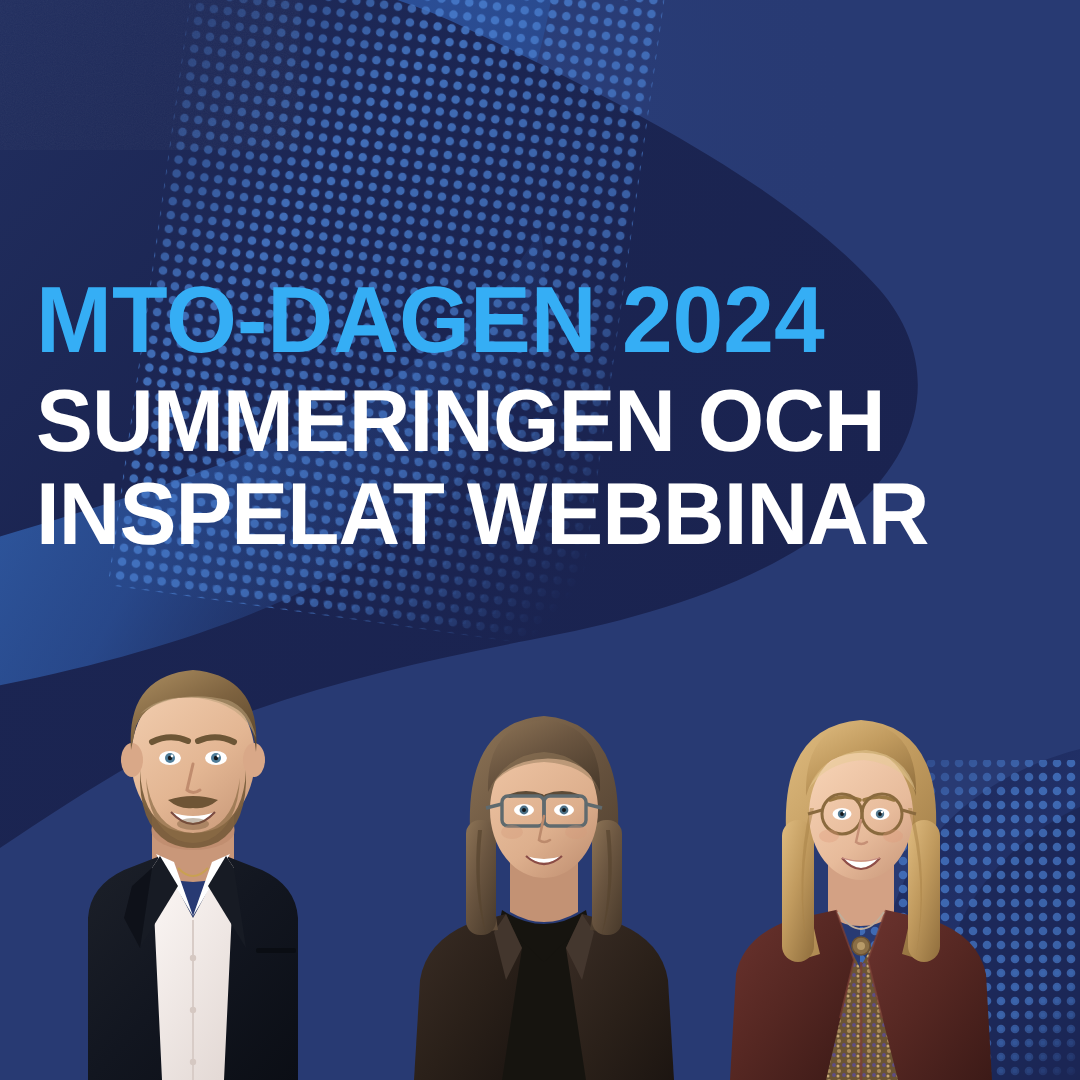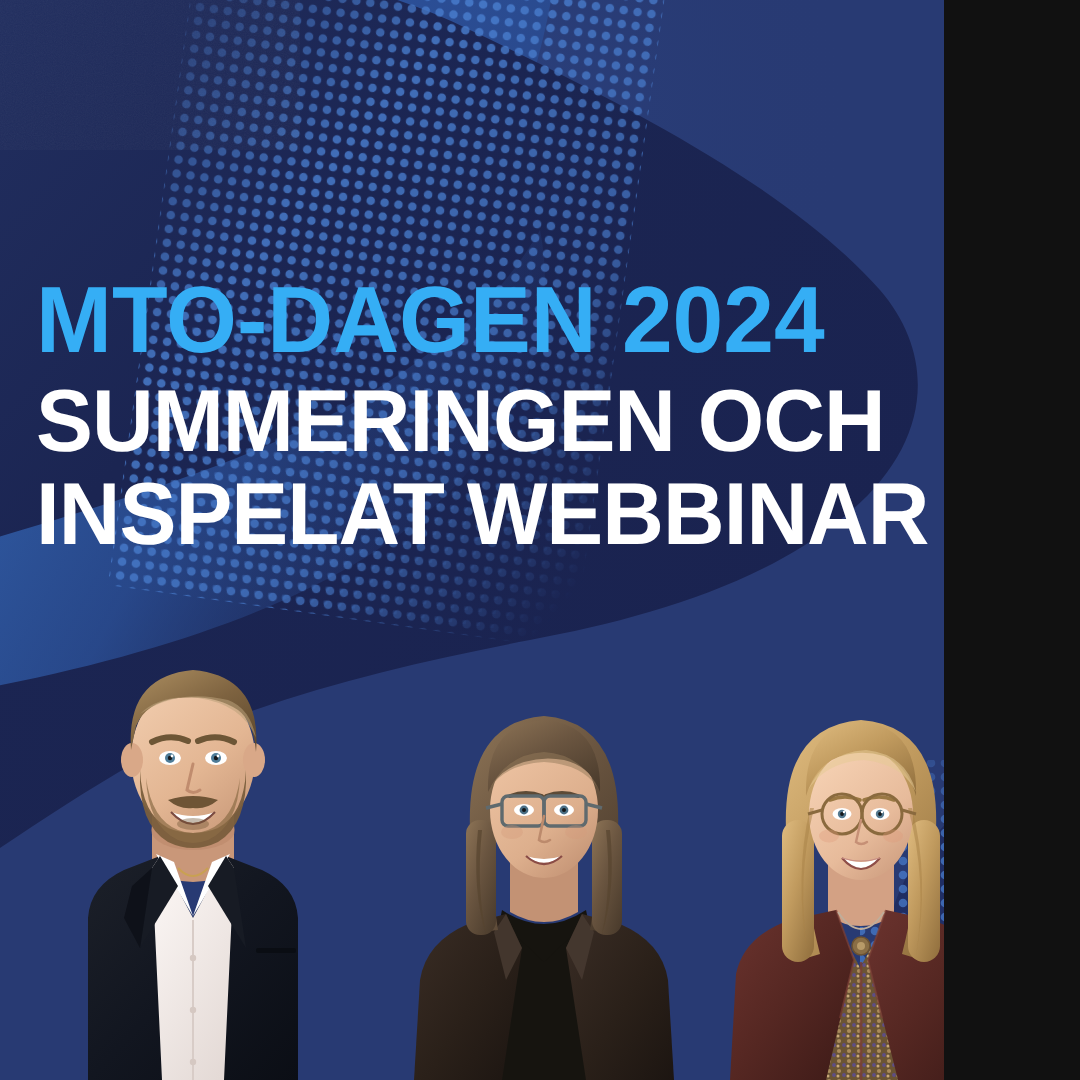--- a/index.html
+++ b/index.html
@@ -1,20 +1,20 @@
 <!DOCTYPE html>
 <html><head>
 <meta charset="utf-8">
 <title>MTO-dagen 2024</title>
 <style>
   * { margin:0; padding:0; box-sizing:border-box; }
   html,body{ background:#111; }
   .stage{
     position:relative;
-    width:944px; height:1080px;
+    width:1080px; height:1080px;
     overflow:hidden;
     background:#7f1d1d;
     font-family:"Liberation Sans", sans-serif;
   }
 
   
   .bg-layer{ position:absolute; inset:0; width:1080px; height:1080px; }
 
   
   .headline{

